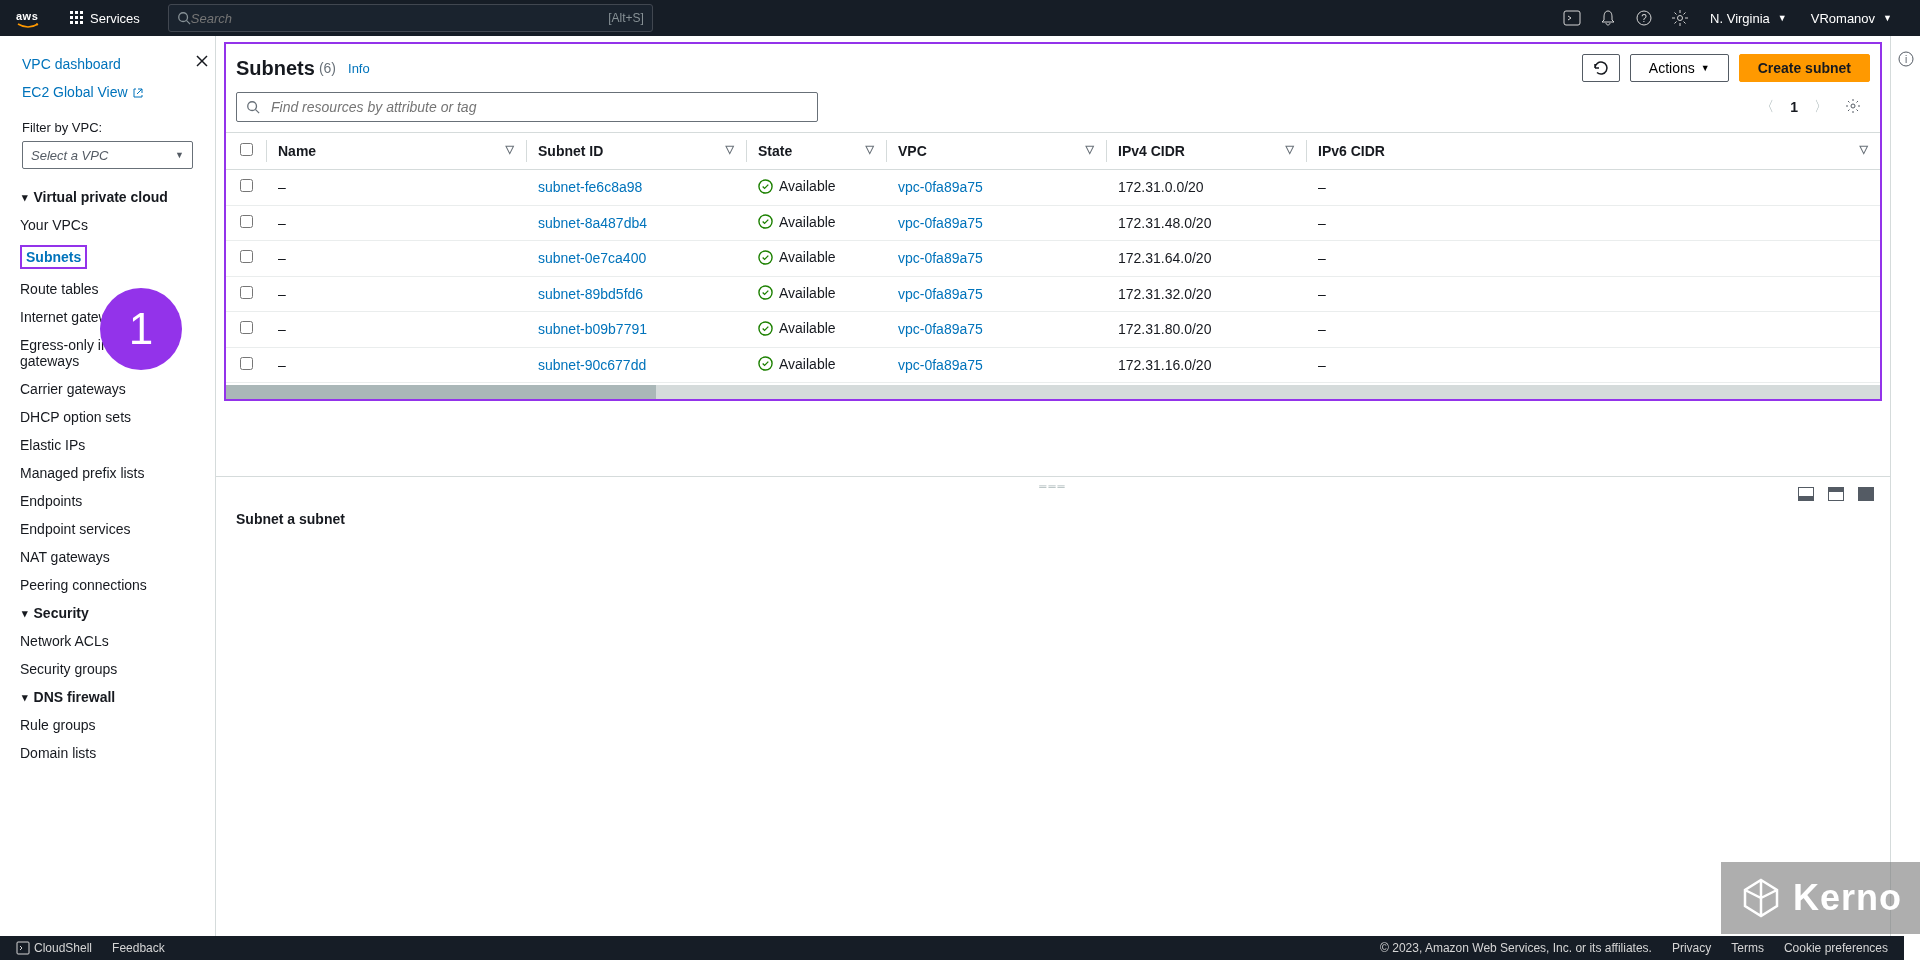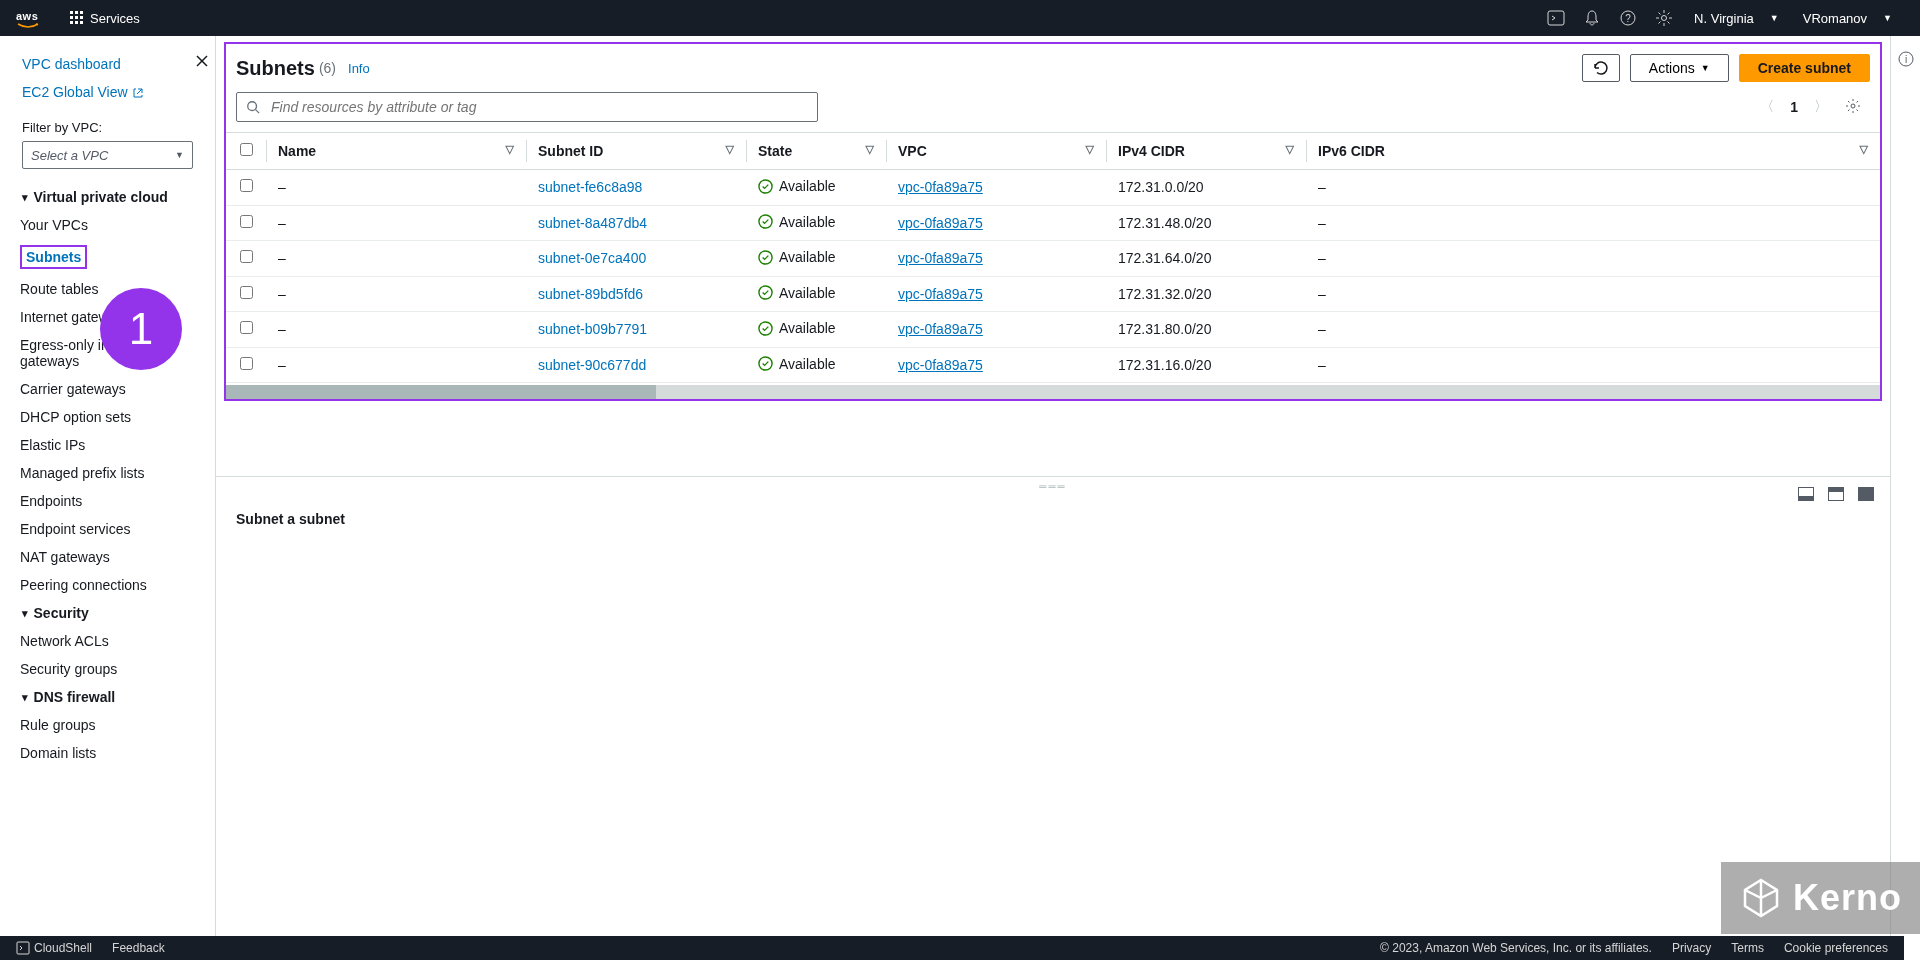--- a/index.html
+++ b/index.html
@@ -8,21 +8,21 @@
 
 .topnav { height: 36px; background: #161d26; display: flex; align-items: center; color: #fff; padding: 0 16px; }
 .aws-logo { font-weight: bold; color: #ff9900; font-size: 15px; margin-right: 16px; letter-spacing: 0.5px; display:flex;align-items:center;gap:4px;}
 .aws-logo svg{width:24px;height:24px;}
 .services-btn { display: flex; align-items: center; gap: 6px; color: #fff; font-size: 13px; padding: 0 14px; cursor: pointer; }
 .search-box { flex: 0 0 485px; height: 28px; background: #1a232e; border: 1px solid #414750; border-radius: 3px; display: flex; align-items: center; padding: 0 8px; margin-left: 14px; position:relative;}
 .search-box input { flex: 1; background: transparent; border: none; color: #fff; font-size: 13px; outline: none; font-style: italic; }
 .search-kbd { color: #879196; font-size: 12px; margin-left: auto; }
 .topnav-spacer { flex: 1; }
 .topnav-icon { width: 36px; display: flex; justify-content: center; cursor: pointer; color:#d5d5d5; }
-.topnav-item { padding: 0 12px; font-size: 13px; cursor: pointer; display:flex;align-items:center;gap:16px;}
+.topnav-item { padding: 0 12px; font-size: 13px; cursor: pointer; display:flex;align-items:center;gap:8px;}
 .caret { font-size: 9px; }
 
 
 .main { display: flex; height: calc(100% - 36px - 24px); }
 
 
 .sidebar { width: 216px; border-right: 1px solid #d5dbdb; overflow-y: auto; padding: 14px 0; position:relative;}
 .sb-top { padding: 0 22px; margin-bottom: 14px; position:relative;}
 .sb-top a { color: #0073bb; text-decoration: none; display: block; padding: 6px 0; }
 .sb-close{position:absolute;right:6px;top:4px;cursor:pointer;}
@@ -61,21 +61,21 @@
 .pager-num{font-weight:bold;}
 .pager-gear{cursor:pointer;}
 
 
 table { width: 100%; border-collapse: collapse; }
 th { text-align: left; padding: 10px 12px; border-top: 1px solid #d5dbdb; border-bottom: 1px solid #d5dbdb; font-size: 14px; font-weight: bold; position:relative;}
 th .th-filter { float: right; color: #687078; cursor: pointer; font-size:11px;}
 th:not(:first-child)::before{content:"";position:absolute;left:0;top:20%;height:60%;border-left:1px solid #d5dbdb;}
 td { padding: 8px 12px; border-bottom: 1px solid #eaeded; font-size: 14px; }
 td a { color: #0073bb; text-decoration: none; }
-td a.vpc{text-decoration:underline;text-align:center;}
+td a.vpc{text-align:center;}
 .chk { width: 40px; text-align: center; }
 .status-ok { display: inline-flex; align-items: center; gap: 6px; }
 .status-ok svg { width: 15px; height: 15px; }
 
 .hscroll{height:14px;background:#d5dbdb;margin-top:2px;position:relative;}
 .hscroll-thumb{position:absolute;left:0;top:0;height:100%;width:430px;background:#aab7b8;}
 
 
 .details { flex: 1; border-top: 1px solid #d5dbdb; padding: 10px 20px; position:relative;margin-right:30px;}
 .details-handle{position:absolute;top:4px;left:50%;transform:translateX(-50%);color:#aab7b8;font-size:10px;letter-spacing:2px;}
@@ -115,20 +115,28 @@
         <rect x="5" y="0" width="3" height="3" fill="#fff"></rect>
         <rect x="10" y="0" width="3" height="3" fill="#fff"></rect>
         <rect x="0" y="5" width="3" height="3" fill="#fff"></rect>
         <rect x="5" y="5" width="3" height="3" fill="#fff"></rect>
         <rect x="10" y="5" width="3" height="3" fill="#fff"></rect>
         <rect x="0" y="10" width="3" height="3" fill="#fff"></rect>
         <rect x="5" y="10" width="3" height="3" fill="#fff"></rect>
         <rect x="10" y="10" width="3" height="3" fill="#fff"></rect>
       </svg>
     <span>Services</span>
+  </div>
+  <div class="search-box">
+    <svg width="14" height="14" viewBox="0 0 16 16">
+        <circle cx="7" cy="7" r="5" stroke="#879196" stroke-width="1.5" fill="none"></circle>
+        <line x1="11" y1="11" x2="15" y2="15" stroke="#879196" stroke-width="1.5"></line>
+      </svg>
+    <input placeholder="Search" style="">
+    <span class="search-kbd">[Alt+S]</span>
   </div>
   <div class="topnav-spacer"></div>
   <div class="topnav-icon">
       <svg width="18" height="18" viewBox="0 0 18 18">
         <rect x="1" y="2" width="16" height="14" rx="2" stroke="#d5d5d5" fill="none"></rect>
         <path d="M5 7 L8 9 L5 11" stroke="#d5d5d5" fill="none"></path>
       </svg>
     </div>
   <div class="topnav-icon">
       <svg width="18" height="18" viewBox="0 0 18 18">

